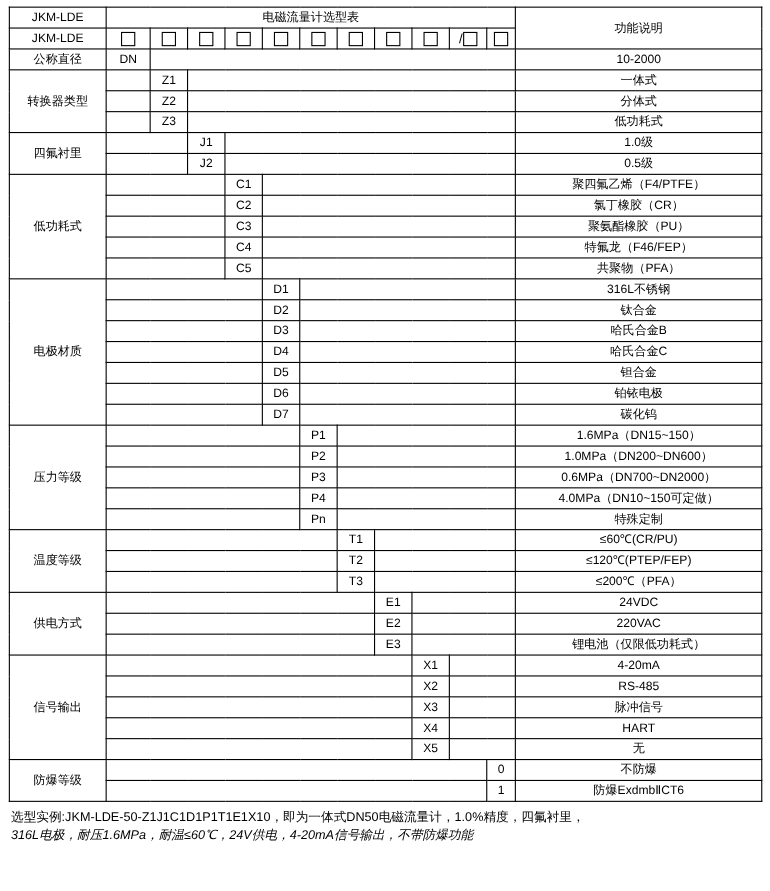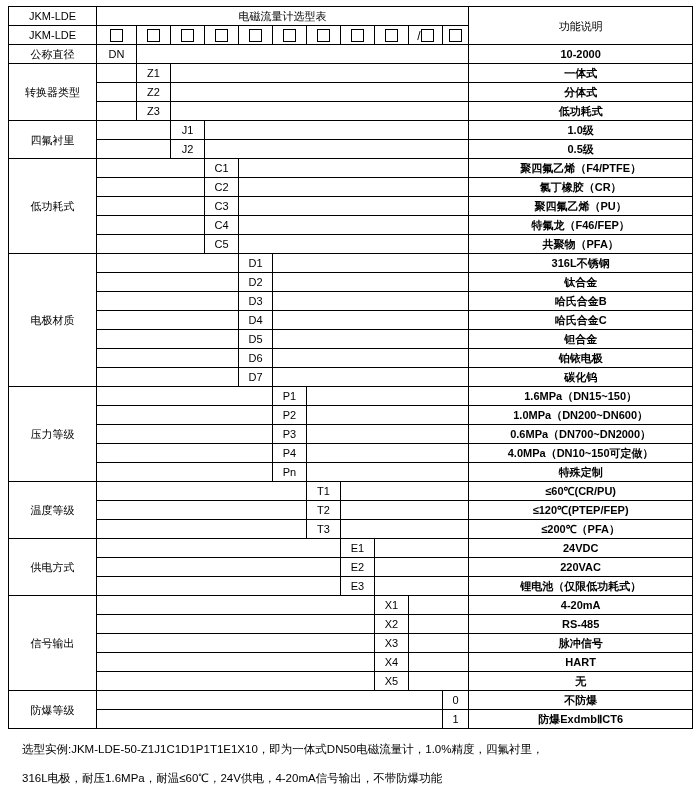--- a/index.html
+++ b/index.html
@@ -3,29 +3,29 @@
 <meta charset="utf-8">
 <style>
   html,body{margin:0;padding:0;background:#ffffff;}
   body{width:700px;height:810px;font-family:"Liberation Sans",sans-serif;color:#000;}
   .wrap{width:642px;height:810px;box-sizing:border-box;padding:6px 8px 0 8px;}
   table.sel{border-collapse:collapse;width:684px;table-layout:fixed;}
   table.sel td{border:1px solid #000;font-size:11px;text-align:center;vertical-align:middle;padding:0;height:18px;line-height:14px;}
   td.rowlabel{font-size:12.5px;font-weight:normal;text-align:center;}
   td.head-title{font-size:13px;}
   td.head-func{font-size:13px;}
-  td.desc{font-size:11.5px;font-weight:bold;}
+  td.desc{font-size:11.5px;}
   td.code{font-size:11px;}
   .boxcell{position:relative;}
   .sqr{display:inline-block;width:11px;height:11px;border:1px solid #000;vertical-align:middle;}
   .slash{display:inline-block;font-size:12px;vertical-align:middle;}
   .notes{width:684px;margin-top:6px;font-size:11.5px;line-height:17px;color:#000;}
-  .notes p{margin:12px;padding:0 0 0 2px;}
+  .notes p{margin:0;padding:0 0 0 2px;}
   .notes .ln{white-space:nowrap;}
-  .indent{padding-left:26px;}
+  .indent{padding-left:26px;font-style:italic;}
   
   .empty{background:#fff;}
 </style>
 </head>
 <body>
 
 <div class="wrap">
   <table class="sel">
     <colgroup>
       <col style="width:88px">
@@ -118,21 +118,21 @@
     <tr>
       <td colspan="3" class="empty"></td>
       <td class="code">C2</td>
       <td colspan="7" class="empty"></td>
       <td class="desc">氯丁橡胶（CR）</td>
     </tr>
     <tr>
       <td colspan="3" class="empty"></td>
       <td class="code">C3</td>
       <td colspan="7" class="empty"></td>
-      <td class="desc">聚四氟乙烯（PU）</td>
+      <td class="desc">聚氨酯橡胶（PU）</td>
     </tr>
     <tr>
       <td colspan="3" class="empty"></td>
       <td class="code">C4</td>
       <td colspan="7" class="empty"></td>
       <td class="desc">特氟龙（F46/FEP）</td>
     </tr>
     <tr>
       <td colspan="3" class="empty"></td>
       <td class="code">C5</td>

